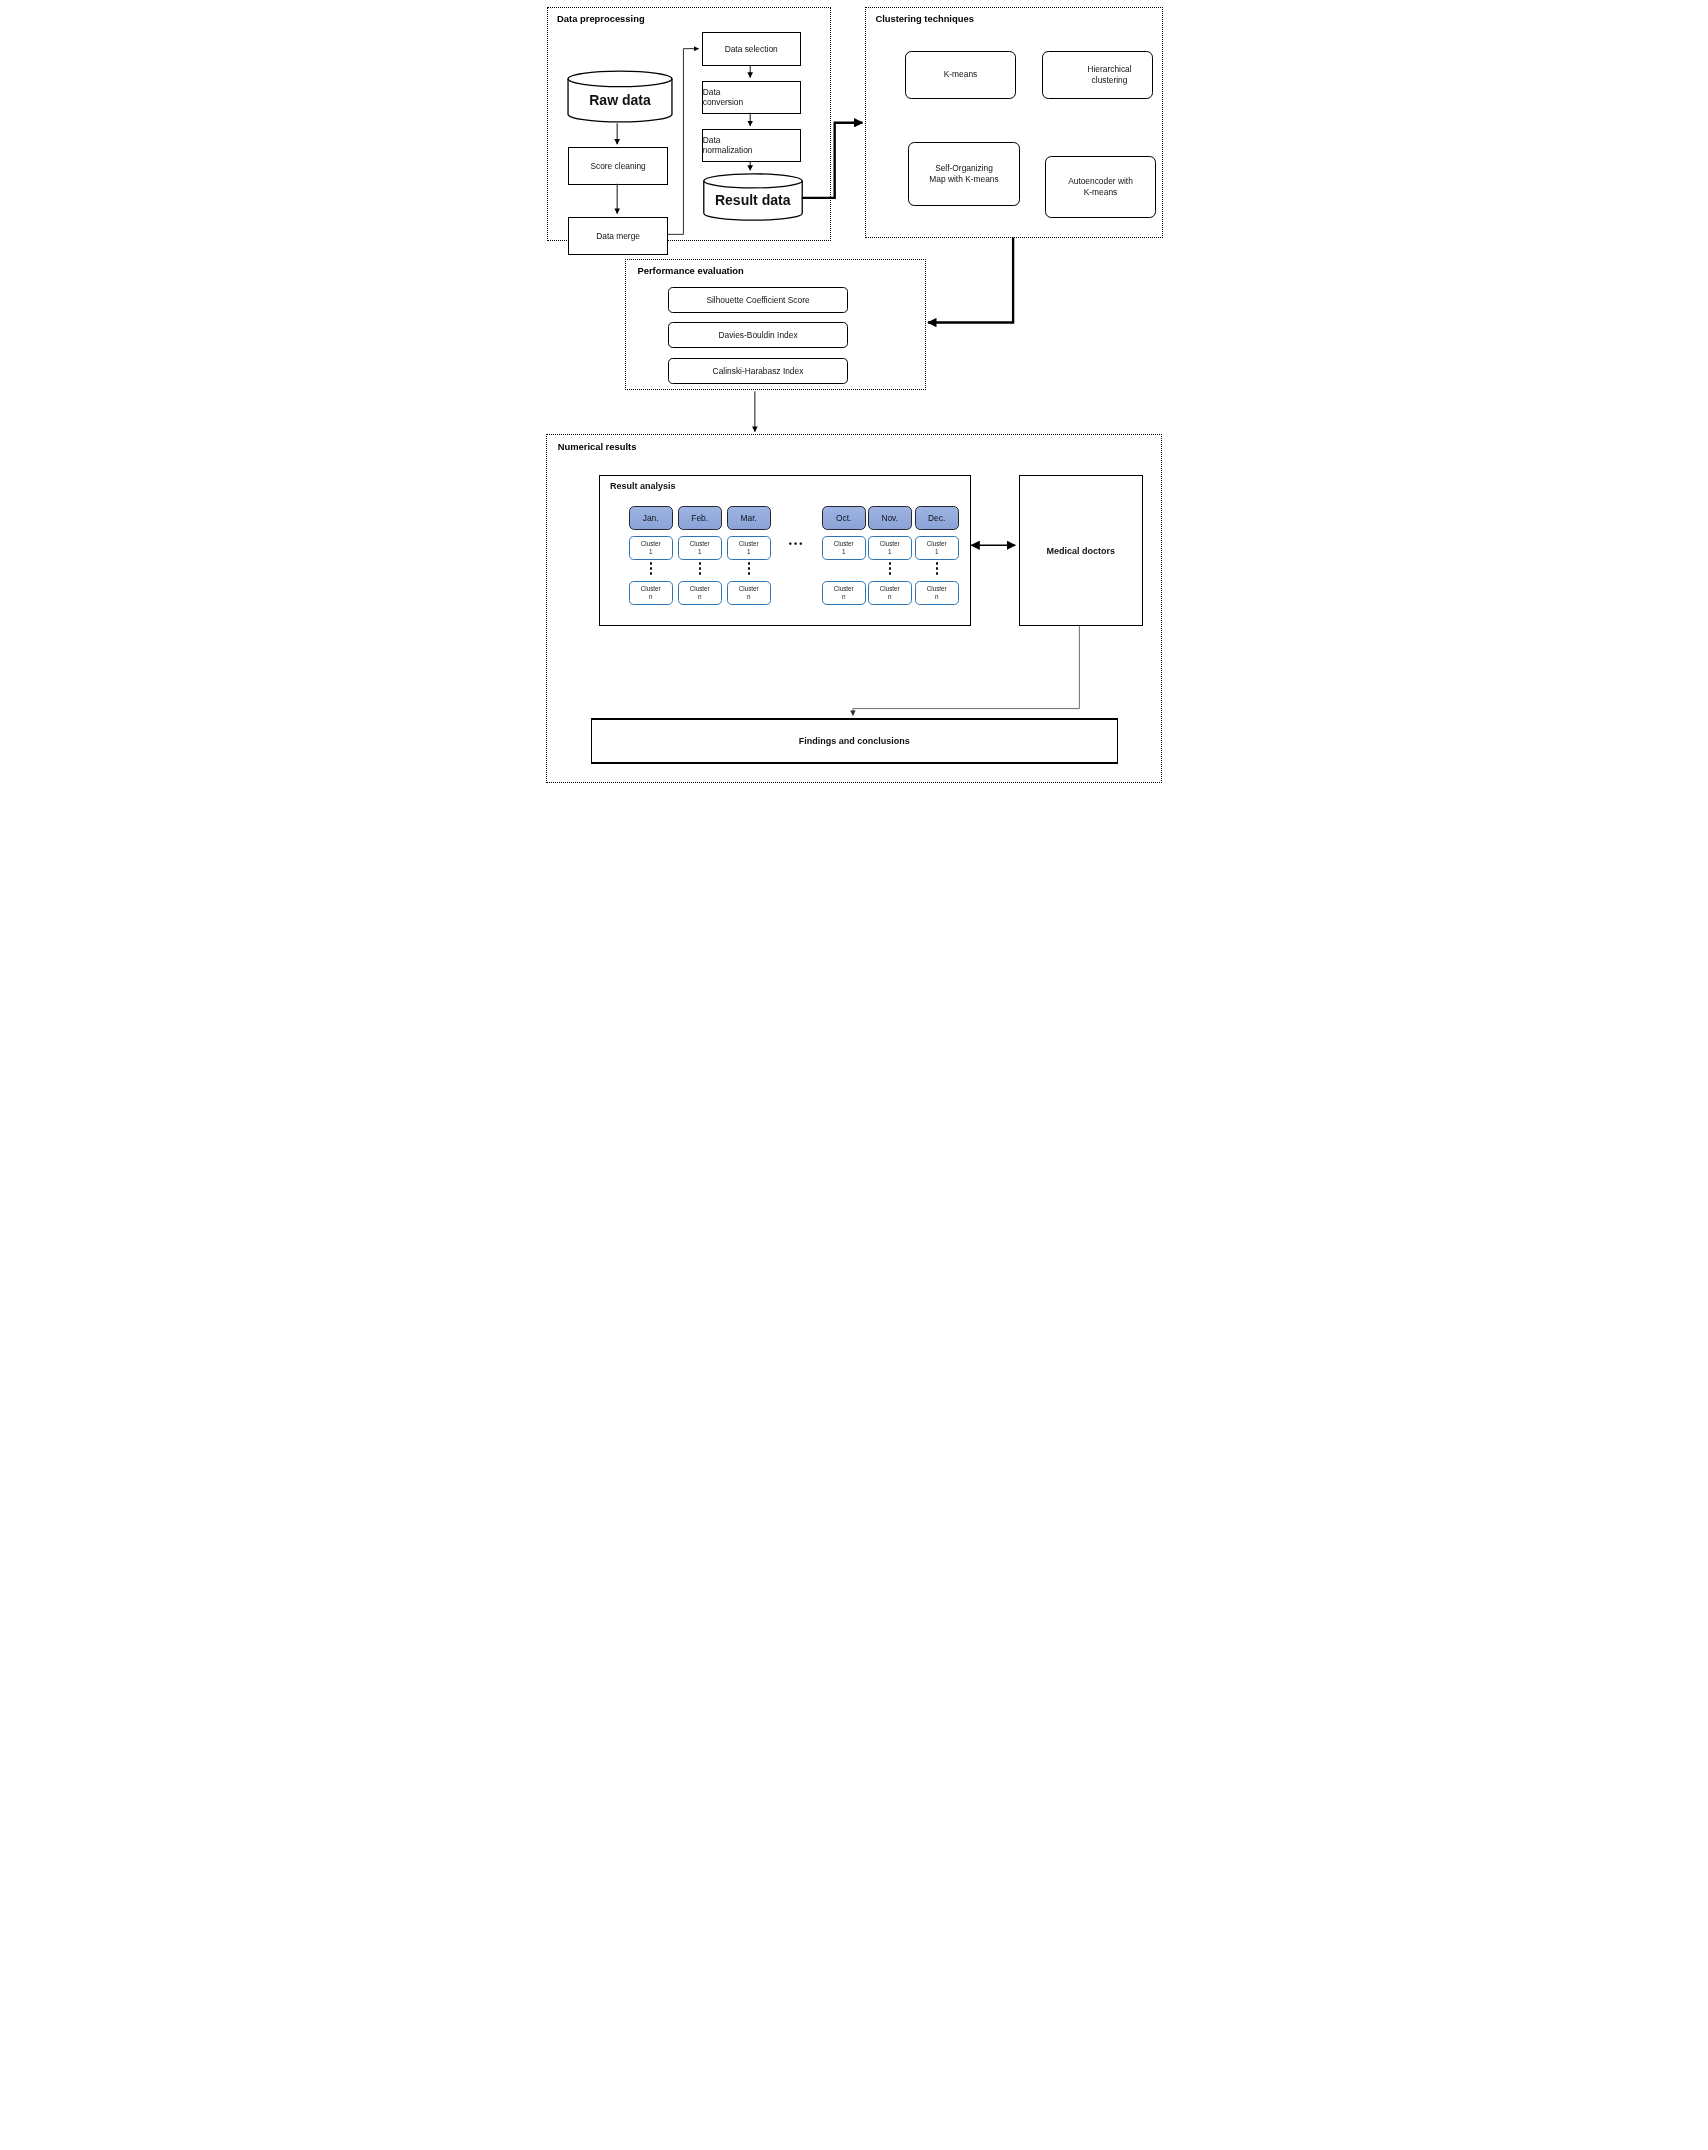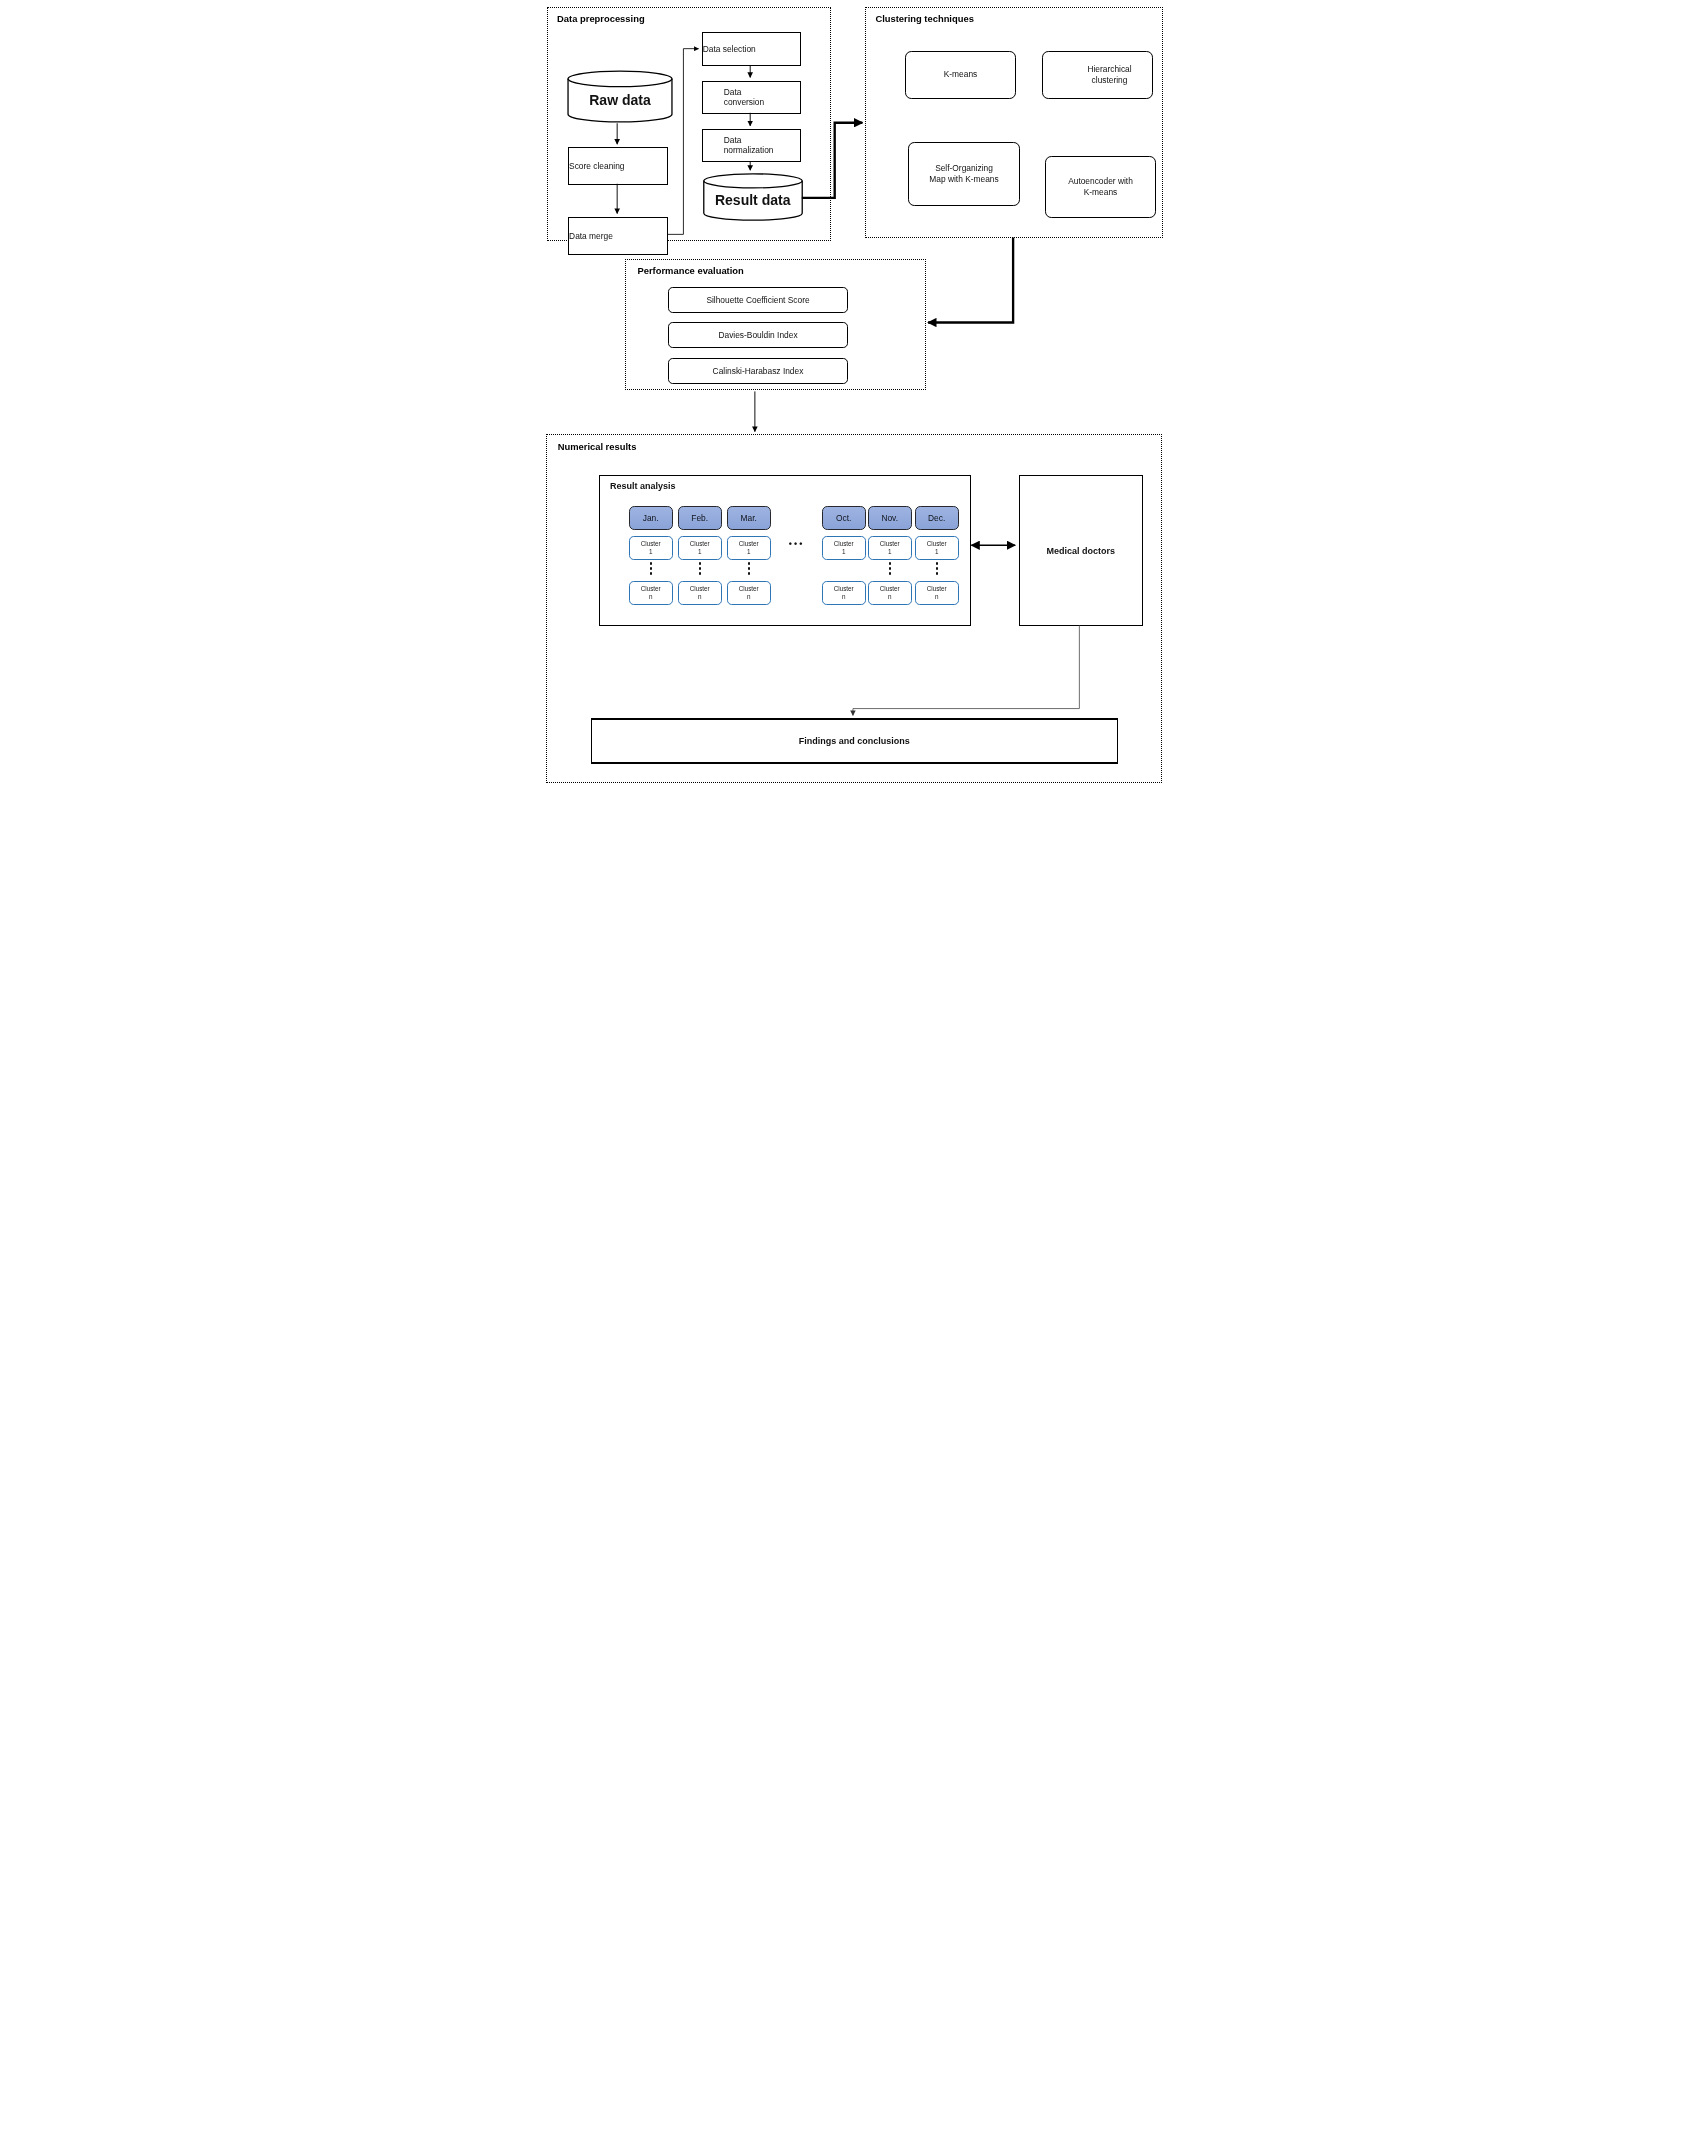--- a/index.html
+++ b/index.html
@@ -5,22 +5,22 @@
   html,body{margin:0;padding:0;background:#fff;}
   body{font-family:"Liberation Sans", sans-serif;color:#111;}
   .canvas{position:relative;width:626px;height:788px;background:#fff;margin:0 auto;overflow:hidden;}
 
   
   .group{position:absolute;border:1.6px dotted #000;background:transparent;box-sizing:border-box;}
   .group-title{position:absolute;left:9.4px;top:5.2px;font-size:9.4px;font-weight:bold;color:#000;margin:0;white-space:nowrap;}
 
   
   .rect-node{position:absolute;border:1.3px solid #000;background:#fff;box-sizing:border-box;
-             display:flex;align-items:center;justify-content:flex-start;font-size:8.4px;line-height:1.25;text-align:center;}
-  .rect-node.left-align{justify-content:flex-start;text-align:left;padding-left:21px;}
+             display:flex;align-items:center;justify-content:center;font-size:8.4px;line-height:1.25;text-align:center;}
+  .rect-node.left-align{justify-content:flex-start;text-align:left;padding-left:0;}
 
   
   .round-node{position:absolute;border:1.3px solid #000;border-radius:6.3px;background:#fff;box-sizing:border-box;
               display:flex;align-items:center;justify-content:center;font-size:8.4px;line-height:1.3;text-align:center;}
   .round-node .inner{max-width:84px;}
   .metric{border-radius:4.7px;font-size:8.4px;}
 
   
   .cyl{position:absolute;}
   .cyl svg{position:absolute;left:0;top:0;}

